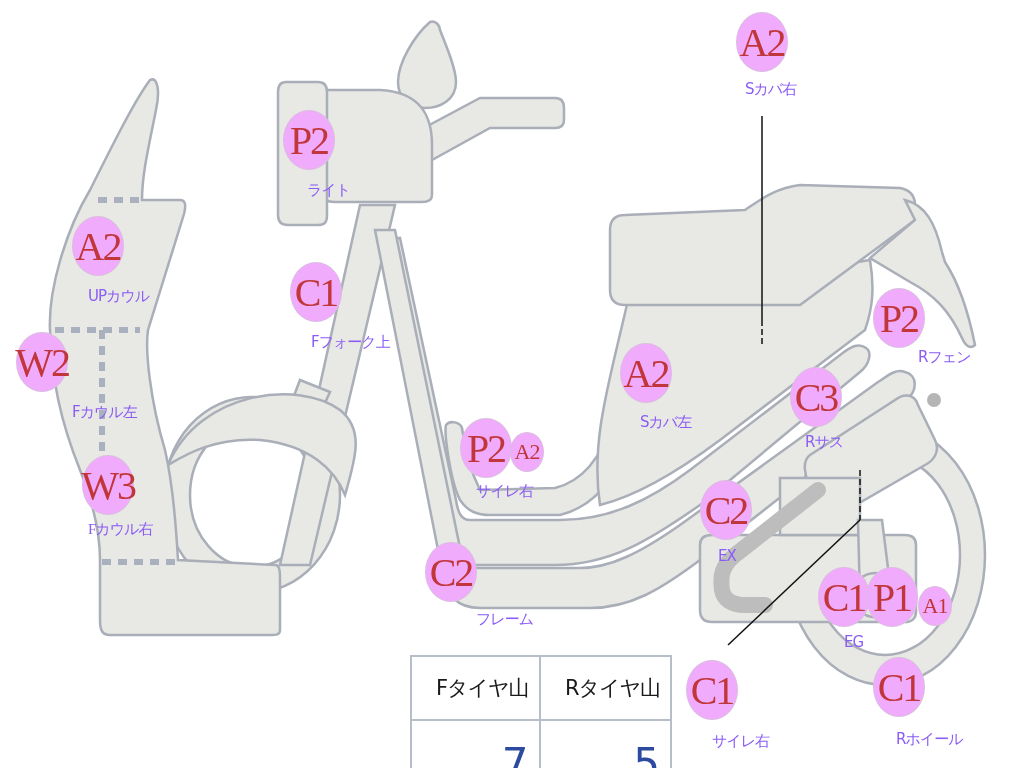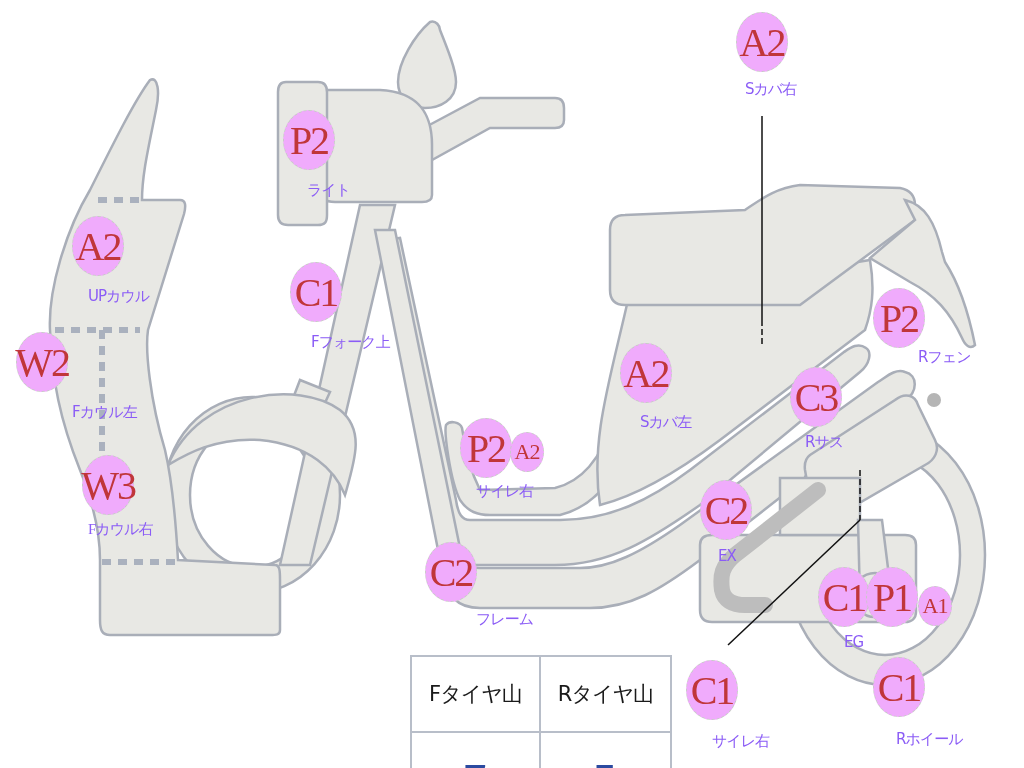--- a/index.html
+++ b/index.html
@@ -15,21 +15,21 @@
            border:1.5px dashed #c9c9c9; color:#c0363a;
            display:flex; align-items:center; justify-content:center;
            font-family:Liberation Serif, serif;
            letter-spacing:-2px; box-sizing:border-box; }
   .badge.lg { width:52px; height:60px; font-size:40px; }
   .badge.sm { width:34px; height:40px; font-size:22px; letter-spacing:-1px; }
   .label { position:absolute; color:#8b5cf6; font-size:15px; white-space:nowrap;
            letter-spacing:-1px; }
   .tire-table { position:absolute; left:410px; top:655px; width:262px; height:110px;
                 border-collapse:collapse; background:#fff; }
-  .tire-table td, .tire-table th { border:2px solid #b8bec9; text-align:center; padding:16px; }
+  .tire-table td, .tire-table th { border:2px solid #b8bec9; text-align:right; padding:10px; }
   .tire-table th { height:42px; font-weight:normal; font-size:21px; color:#1a1a1a; letter-spacing:-1px; }
   .tire-table td { height:64px; font-size:42px; color:#2b4aa0; }
 </style>
 </head>
 <body>
 
 <svg id="diagram" viewBox="0 0 1024 768">
 
   <path class="part" fill-rule="evenodd" d="M252,495 m-88,0 a88,98 0 1,0 176,0 a88,98 0 1,0 -176,0 Z M252,495 m-62,0 a62,72 0 1,0 124,0 a62,72 0 1,0 -124,0 Z"></path>
 

